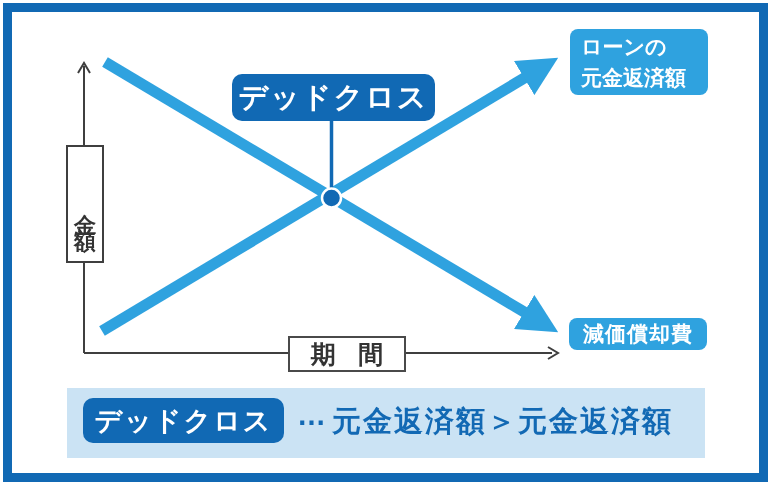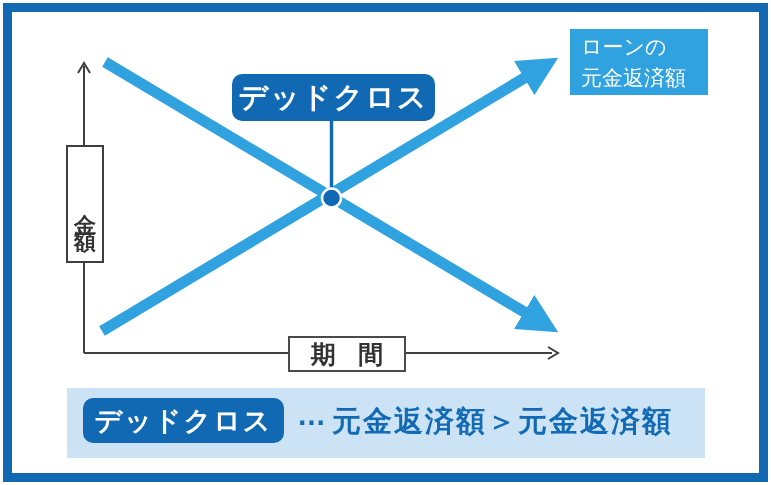--- a/index.html
+++ b/index.html
@@ -21,21 +21,21 @@
   .period-box span{font-size:25px;font-weight:600;color:#333;
     letter-spacing:0.9em;margin-right:-0.9em;}
 
   
   .deadcross-callout{left:232px;top:74px;width:203px;height:47px;background:#1169b4;
     border-radius:10px;display:flex;align-items:center;justify-content:center;}
   .deadcross-callout span{color:#fff;font-weight:bold;font-size:29px;letter-spacing:2px;}
 
   
   .loan-label{left:570px;top:29px;width:138px;height:66px;background:#2fa2df;
-    border-radius:0;color:#fff;font-weight:normal;font-size:21px;line-height:31px;
+    border-radius:8px;color:#fff;font-weight:bold;font-size:21px;line-height:31px;
     padding:2px 0 0 11px;}
 
   
   .dep-label{left:569px;top:318px;width:138px;height:32px;background:#2fa2df;
     border-radius:8px;display:flex;align-items:center;justify-content:center;
     color:#fff;font-weight:bold;font-size:21px;letter-spacing:1px;}
 
   
   .legend-bar{left:67px;top:388px;width:638px;height:70px;background:#cbe3f4;}
   .legend-pill{left:83px;top:398px;width:201px;height:45px;background:#1169b4;
@@ -80,20 +80,23 @@
 
   <div class="abs deadcross-callout">
     <span>デッドクロス</span>
   </div>
 
   <div class="abs loan-label">
     <div>ローンの</div>
     <div>元金返済額</div>
   </div>
 
+  <div class="abs dep-label">
+    <span>減価償却費</span>
+  </div>
 
   <div class="abs legend-bar"></div>
   <div class="abs legend-pill">
     <span>デッドクロス</span>
   </div>
   <div class="abs legend-text">
     <span class="ellipsis">…</span>
     <span>元金返済額＞元金返済額</span>
   </div>
 

